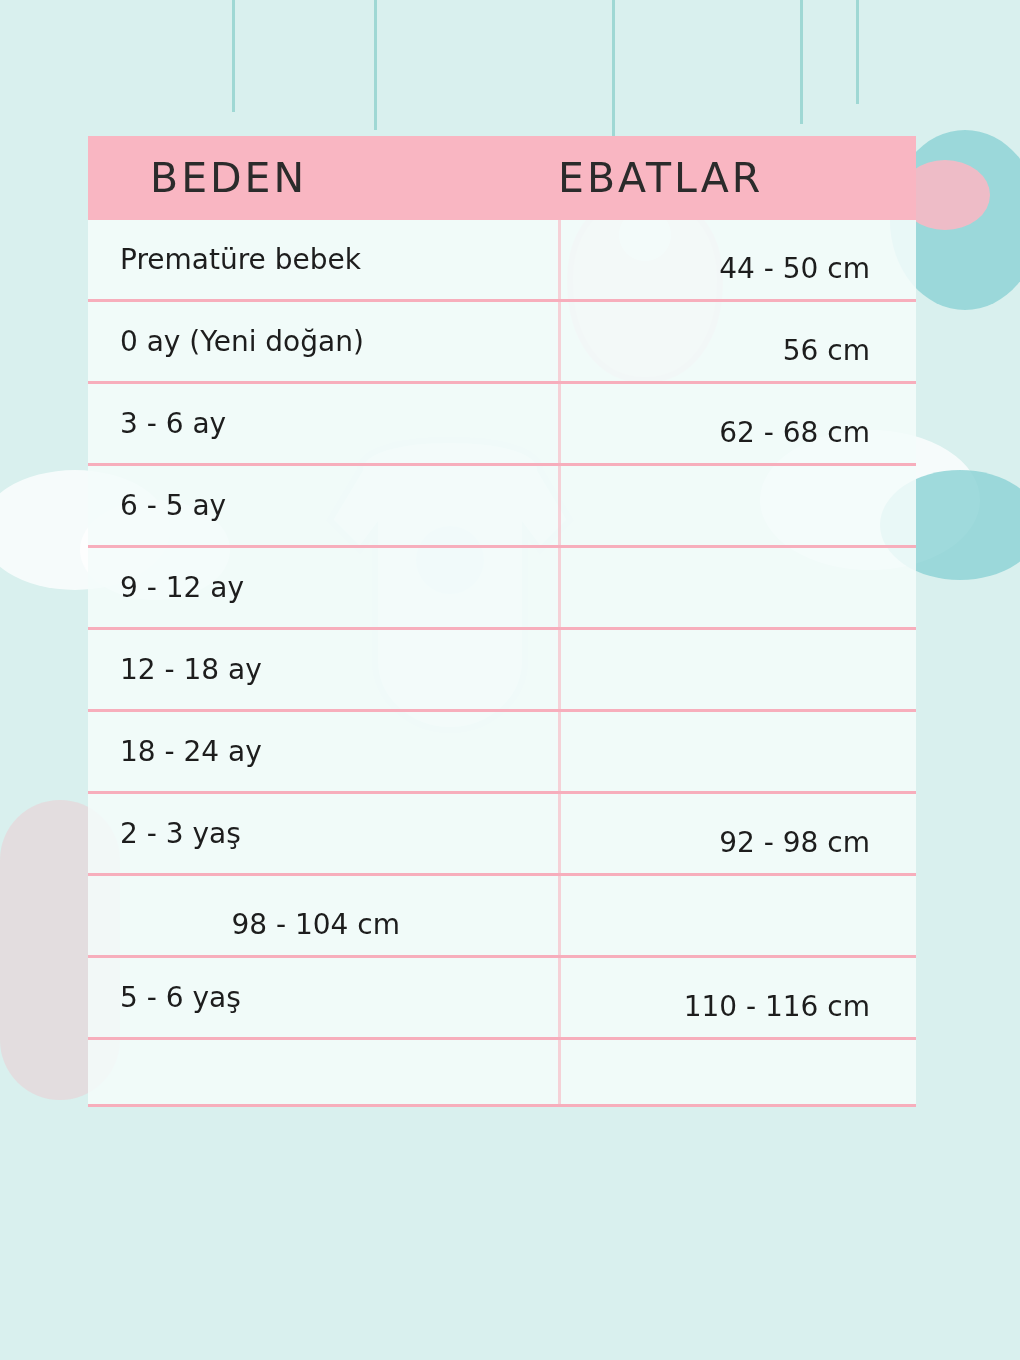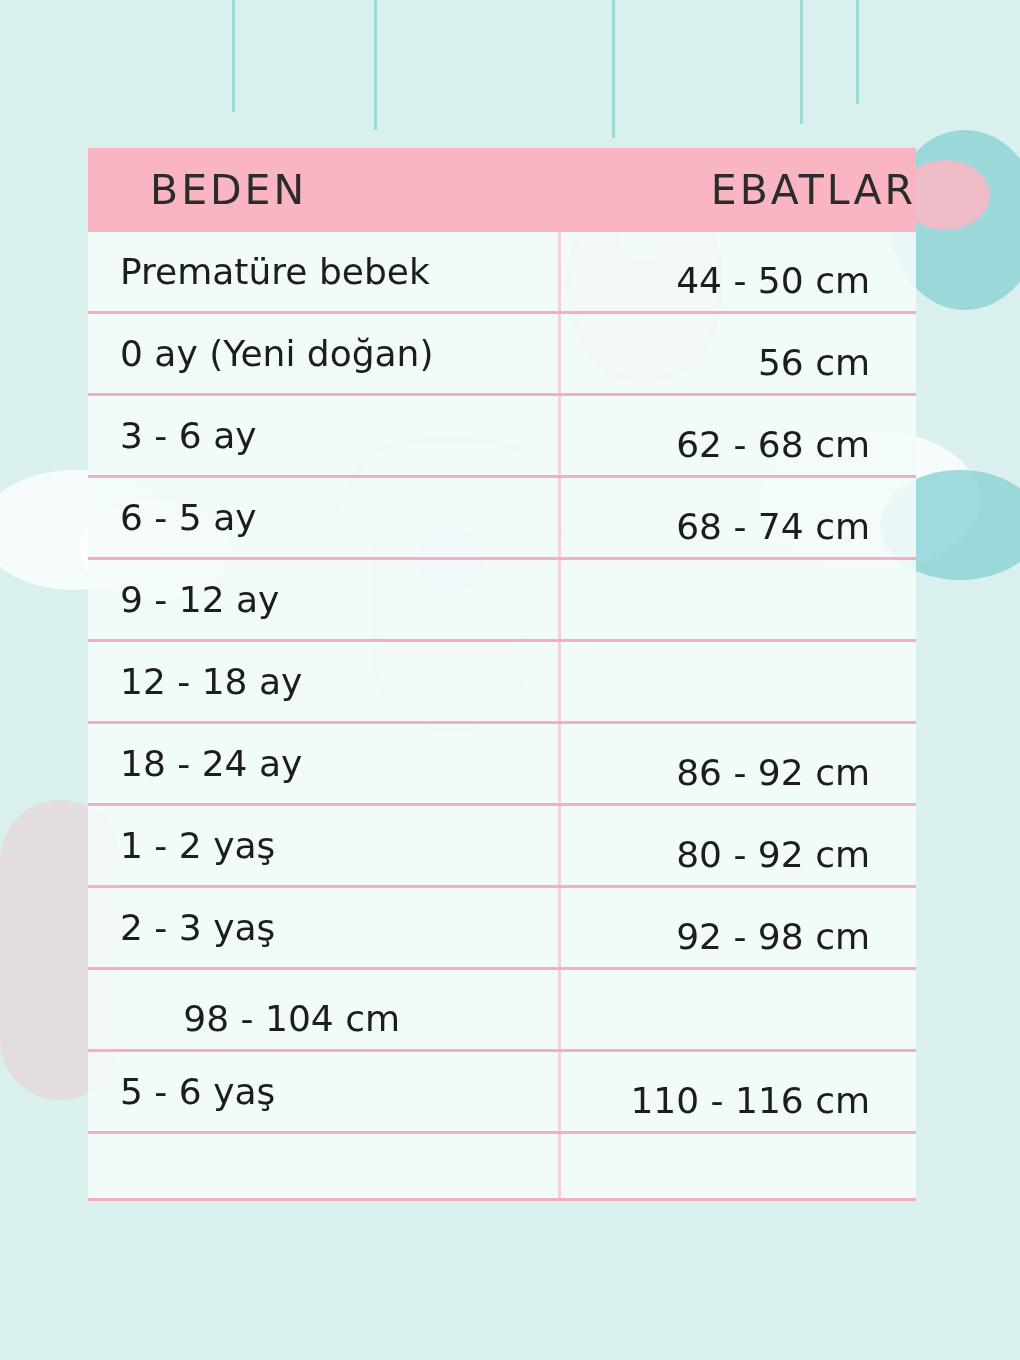--- a/index.html
+++ b/index.html
@@ -47,21 +47,21 @@
   }
   .onesie {
     position: absolute;
     opacity: 0.5;
   }
 
   
   #size-chart-card {
     position: absolute;
     left: 88px;
-    top: 148px;
+    top: 136px;
     width: 828px;
     background: rgba(244, 252, 251, 0.88);
     z-index: 5;
   }
   .chart-header {
     display: flex;
     background: #f9b6c2;
     height: 84px;
     align-items: center;
   }
@@ -77,35 +77,35 @@
     box-sizing: border-box;
     padding-left: 62px;
   }
   .col-b {
     width: 358px;
     box-sizing: border-box;
     padding-right: 42px;
     text-align: right;
   }
   .chart-header .col-b {
-    text-align: right;
+    text-align: left;
     padding-right: 0;
   }
   .chart-row {
     display: flex;
     align-items: center;
     height: 79px;
     border-bottom: 3px solid #f7aebc;
     position: relative;
   }
   .chart-row:last-of-type {
     border-bottom: 3px solid #f7aebc;
   }
   .chart-row .cell {
-    font-size: 36px;
+    font-size: 28px;
     color: #1d1d1d;
   }
   .chart-row .col-a {
     padding-left: 32px;
   }
   .chart-row .col-b {
     text-align: right;
     padding-right: 46px;
     margin-top: 17px;
   }
@@ -168,35 +168,29 @@
   <div class="chart-row">
     <div class="cell col-a">0 ay (Yeni doğan)</div>
     <div class="cell col-b">56 cm</div>
   </div>
   <div class="chart-row">
     <div class="cell col-a">3 - 6 ay</div>
     <div class="cell col-b">62 - 68 cm</div>
   </div>
   <div class="chart-row">
     <div class="cell col-a">6 - 5 ay</div>
-    <div class="cell col-b">68 - 74 cm</div>
   </div>
   <div class="chart-row">
     <div class="cell col-a">9 - 12 ay</div>
   </div>
   <div class="chart-row">
     <div class="cell col-a">12 - 18 ay</div>
   </div>
   <div class="chart-row">
     <div class="cell col-a">18 - 24 ay</div>
-    <div class="cell col-b">86 - 92 cm</div>
-  </div>
-  <div class="chart-row">
-    <div class="cell col-a">1 - 2 yaş</div>
-    <div class="cell col-b">80 - 92 cm</div>
   </div>
   <div class="chart-row">
     <div class="cell col-a">2 - 3 yaş</div>
     <div class="cell col-b">92 - 98 cm</div>
   </div>
   <div class="chart-row">
     <div class="cell col-b">98 - 104 cm</div>
   </div>
   <div class="chart-row">
     <div class="cell col-a">5 - 6 yaş</div>

